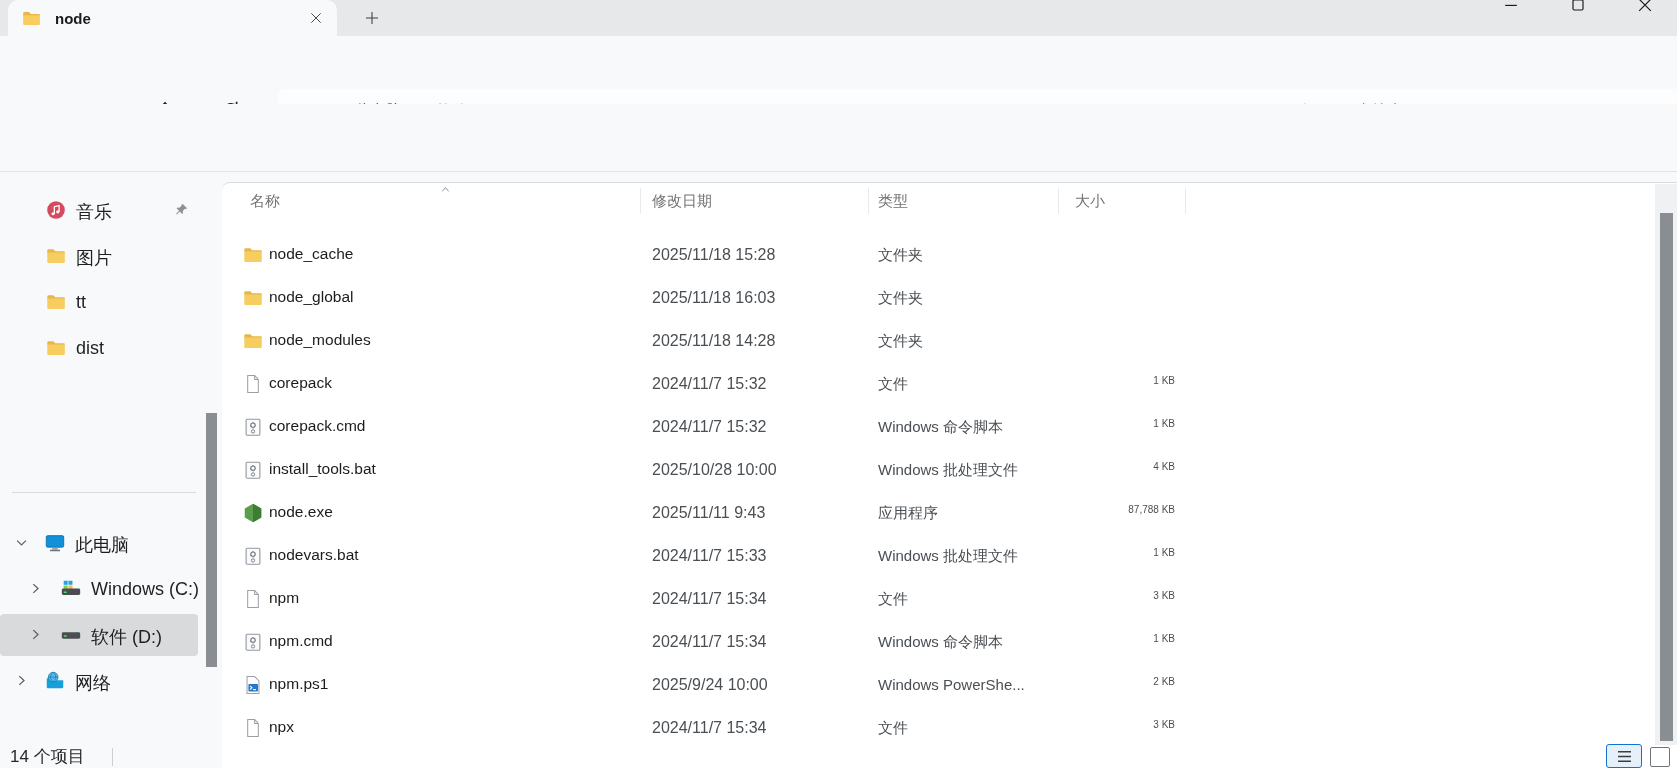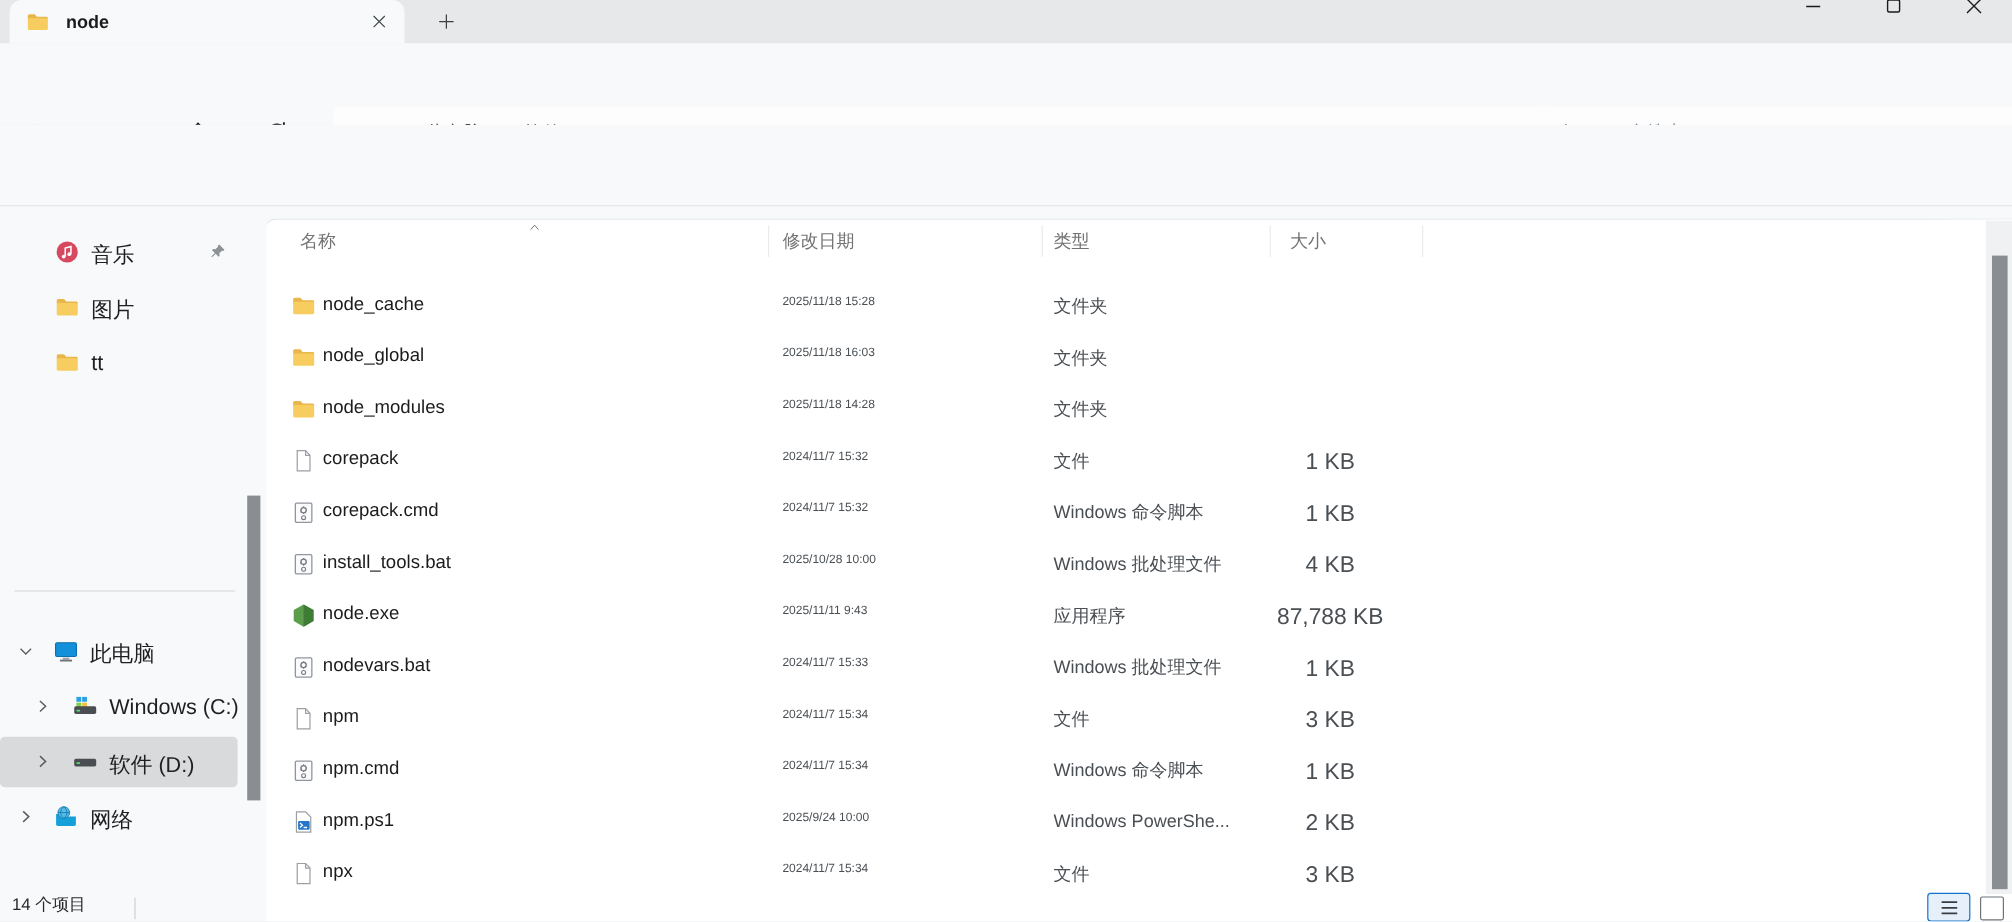--- a/index.html
+++ b/index.html
@@ -78,28 +78,28 @@
   
   .filepanel{position:absolute;left:222px;top:10px;right:0;bottom:0;background:#ffffff;
       border-top:1px solid #d9dcdf;border-radius:8px 0 0 0}
   .fh-label{position:absolute;top:9px;font-size:15px;color:#737373;white-space:nowrap}
   .fh-caret{position:absolute;left:216px;top:1px;width:15px;height:11px;color:#5f6469}
   .fh-sep{position:absolute;top:5px;width:1px;height:26px;background:#e8eaec}
   #rows{position:absolute;left:0;top:51px;width:100%}
   .frow{position:relative;height:43px}
   .frow .fic{position:absolute;left:20px;top:10px;width:22px;height:22px}
   .fname{position:absolute;left:47px;top:11px;font-size:15.5px;color:#1c1c1c;white-space:nowrap}
-  .fdate{position:absolute;left:430px;top:12px;font-size:10px;color:#4a4f54;white-space:nowrap}
+  .fdate{position:absolute;left:430px;top:12px;font-size:16px;color:#4a4f54;white-space:nowrap}
   .ftype{position:absolute;left:656px;top:12px;font-size:15px;color:#4a4f54;white-space:nowrap}
-  .fsize{position:absolute;left:820px;top:12px;width:133px;text-align:center;font-size:19px;color:#4a4f54}
+  .fsize{position:absolute;left:820px;top:12px;width:133px;text-align:right;font-size:10px;color:#4a4f54}
   #vscroll-track{position:absolute;right:0;top:1px;width:22px;height:561px;background:#f0f1f2}
   #vscroll-thumb{position:absolute;left:5px;top:29px;width:13px;height:528px;background:#8a8e92}
 
   
-  #status-count{position:absolute;left:10px;top:745px;font-size:14px;color:#26282a;z-index:5}
+  #status-count{position:absolute;left:10px;top:745px;font-size:17px;color:#26282a;z-index:5}
   #status-div{position:absolute;left:112px;top:748px;width:1px;height:18px;background:#cdd0d3;z-index:5}
   #view-toggles{position:absolute;left:1606px;top:744px;display:flex;gap:8px;z-index:5}
   .vt{display:flex;align-items:center;justify-content:center}
   .vt.active{width:34px;height:22px;background:#e6f0fa;border:1.5px solid #1273ce;border-radius:3px}
   .vt.inactive{width:18px;height:18px;border:1.5px solid #6f7478;border-radius:2px;background:#fff;margin-top:3px}
   .vt .ic{width:15px;height:13px;color:#3a3e42}
 </style>
 </head>
 <body>
 
@@ -344,20 +344,29 @@
       </div>
       <div class="side-item q">
         <span class="ic ic-main">
           <svg viewBox="0 0 24 24">
             <path d="M2.5 6C2.5 5.2 3.1 4.5 3.9 4.5h5.2l2.1 2.3h9c.8 0 1.4.6 1.4 1.4v.9H2.5z" fill="#e9b64b"></path>
             <rect x="2.5" y="8.2" width="19.1" height="11.3" rx="1.3" fill="#f6cd5e"></rect>
           </svg>
         </span>
         <span class="lbl">tt</span>
       </div>
+      <div class="side-item q">
+        <span class="ic ic-main">
+          <svg viewBox="0 0 24 24">
+            <path d="M2.5 6C2.5 5.2 3.1 4.5 3.9 4.5h5.2l2.1 2.3h9c.8 0 1.4.6 1.4 1.4v.9H2.5z" fill="#e9b64b"></path>
+            <rect x="2.5" y="8.2" width="19.1" height="11.3" rx="1.3" fill="#f6cd5e"></rect>
+          </svg>
+        </span>
+        <span class="lbl">dist</span>
+      </div>
     </div>
   <div id="side-divider"></div>
   <div id="tree">
       <div class="side-item t0">
         <span class="ic exp">
           <svg viewBox="0 0 24 24" fill="none" stroke="currentColor" stroke-width="1.8">
             <path d="M5 9l7 7 7-7"></path>
           </svg>
         </span>
         <span class="ic ic-main">

